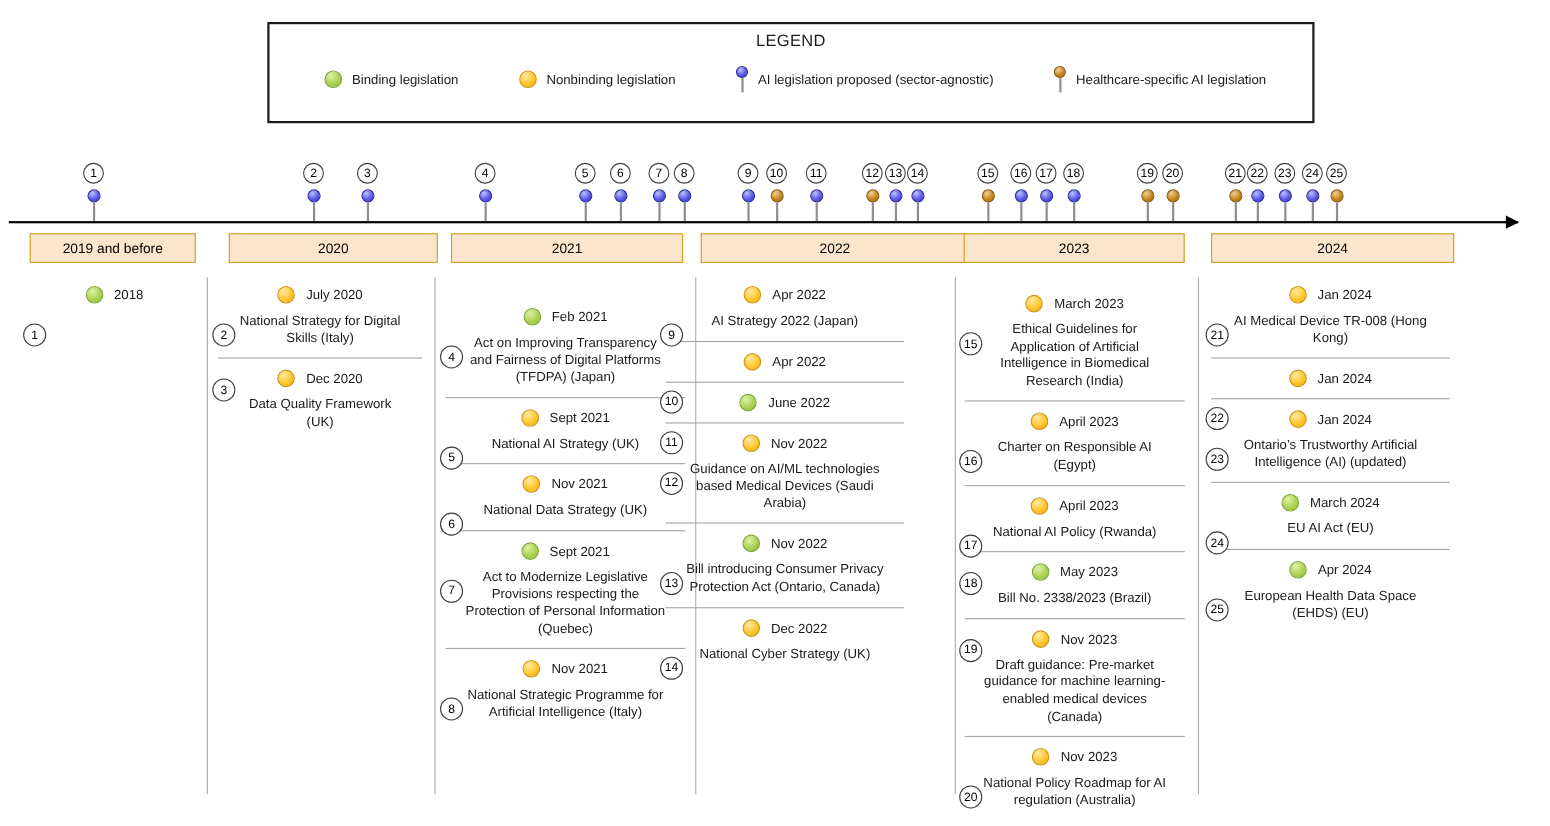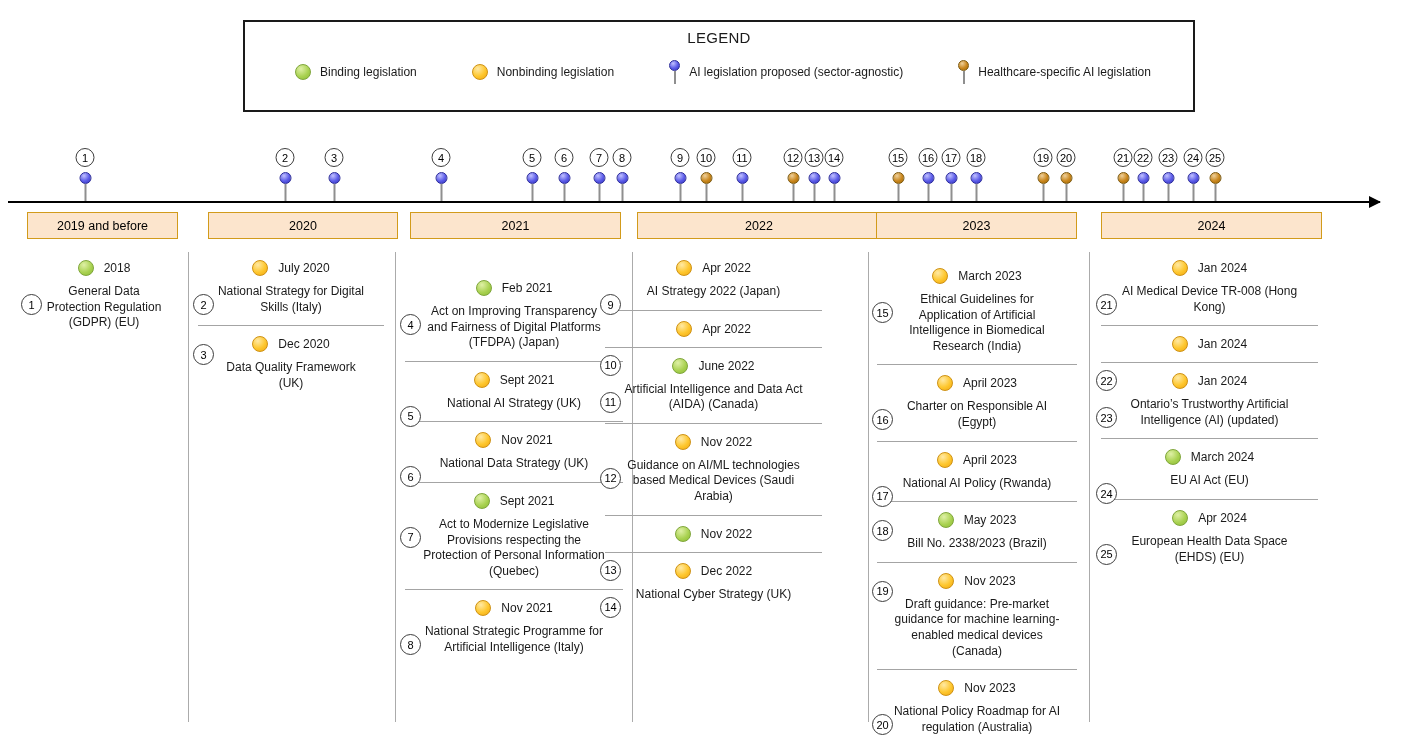--- a/index.html
+++ b/index.html
@@ -212,21 +212,20 @@
     <div class="col-divider" style="left: 632px;"></div>
     <div class="col-divider" style="left: 868px;"></div>
     <div class="col-divider" style="left: 1089px;"></div>
     <div class="year-box" style="left: 27px; width: 151px;">2019 and before</div>
     <div class="column" style="left: 20px; width: 168px; padding-top: 0px;">
       <div class="entry">
         <div class="entry-date">
           <div class="dot dot-green"></div>
           <span>2018</span>
         </div>
-        <div class="entry-title">General Data Protection Regulation (GDPR) (EU)</div>
         <div class="badge" style="top: 34px;">1</div>
       </div>
     </div>
     <div class="year-box" style="left: 208px; width: 190px;">2020</div>
     <div class="column" style="left: 192px; width: 198px; padding-top: 0px;">
       <div class="entry">
         <div class="entry-date">
           <div class="dot dot-yellow"></div>
           <span>July 2020</span>
         </div>
@@ -307,38 +306,38 @@
           <span>Apr 2022</span>
         </div>
         <div class="badge" style="top: 34px;">10</div>
       </div>
       <div class="sep"></div>
       <div class="entry">
         <div class="entry-date">
           <div class="dot dot-green"></div>
           <span>June 2022</span>
         </div>
-        <div class="entry-title">Artificial Intelligence and Data Act (AIDA) (Canada)</div>
         <div class="badge" style="top: 34px;">11</div>
       </div>
       <div class="sep"></div>
       <div class="entry">
         <div class="entry-date">
           <div class="dot dot-yellow"></div>
           <span>Nov 2022</span>
         </div>
         <div class="entry-title">Guidance on AI/ML technologies based Medical Devices (Saudi Arabia)</div>
         <div class="badge" style="top: 34px;">12</div>
       </div>
       <div class="sep"></div>
       <div class="entry">
         <div class="entry-date">
           <div class="dot dot-green"></div>
           <span>Nov 2022</span>
         </div>
+        <div class="entry-title">Bill introducing Consumer Privacy Protection Act (Ontario, Canada)</div>
         <div class="badge" style="top: 34px;">13</div>
       </div>
       <div class="sep"></div>
       <div class="entry">
         <div class="entry-date">
           <div class="dot dot-yellow"></div>
           <span>Dec 2022</span>
         </div>
         <div class="entry-title">National Cyber Strategy (UK)</div>
         <div class="badge" style="top: 34px;">14</div>

